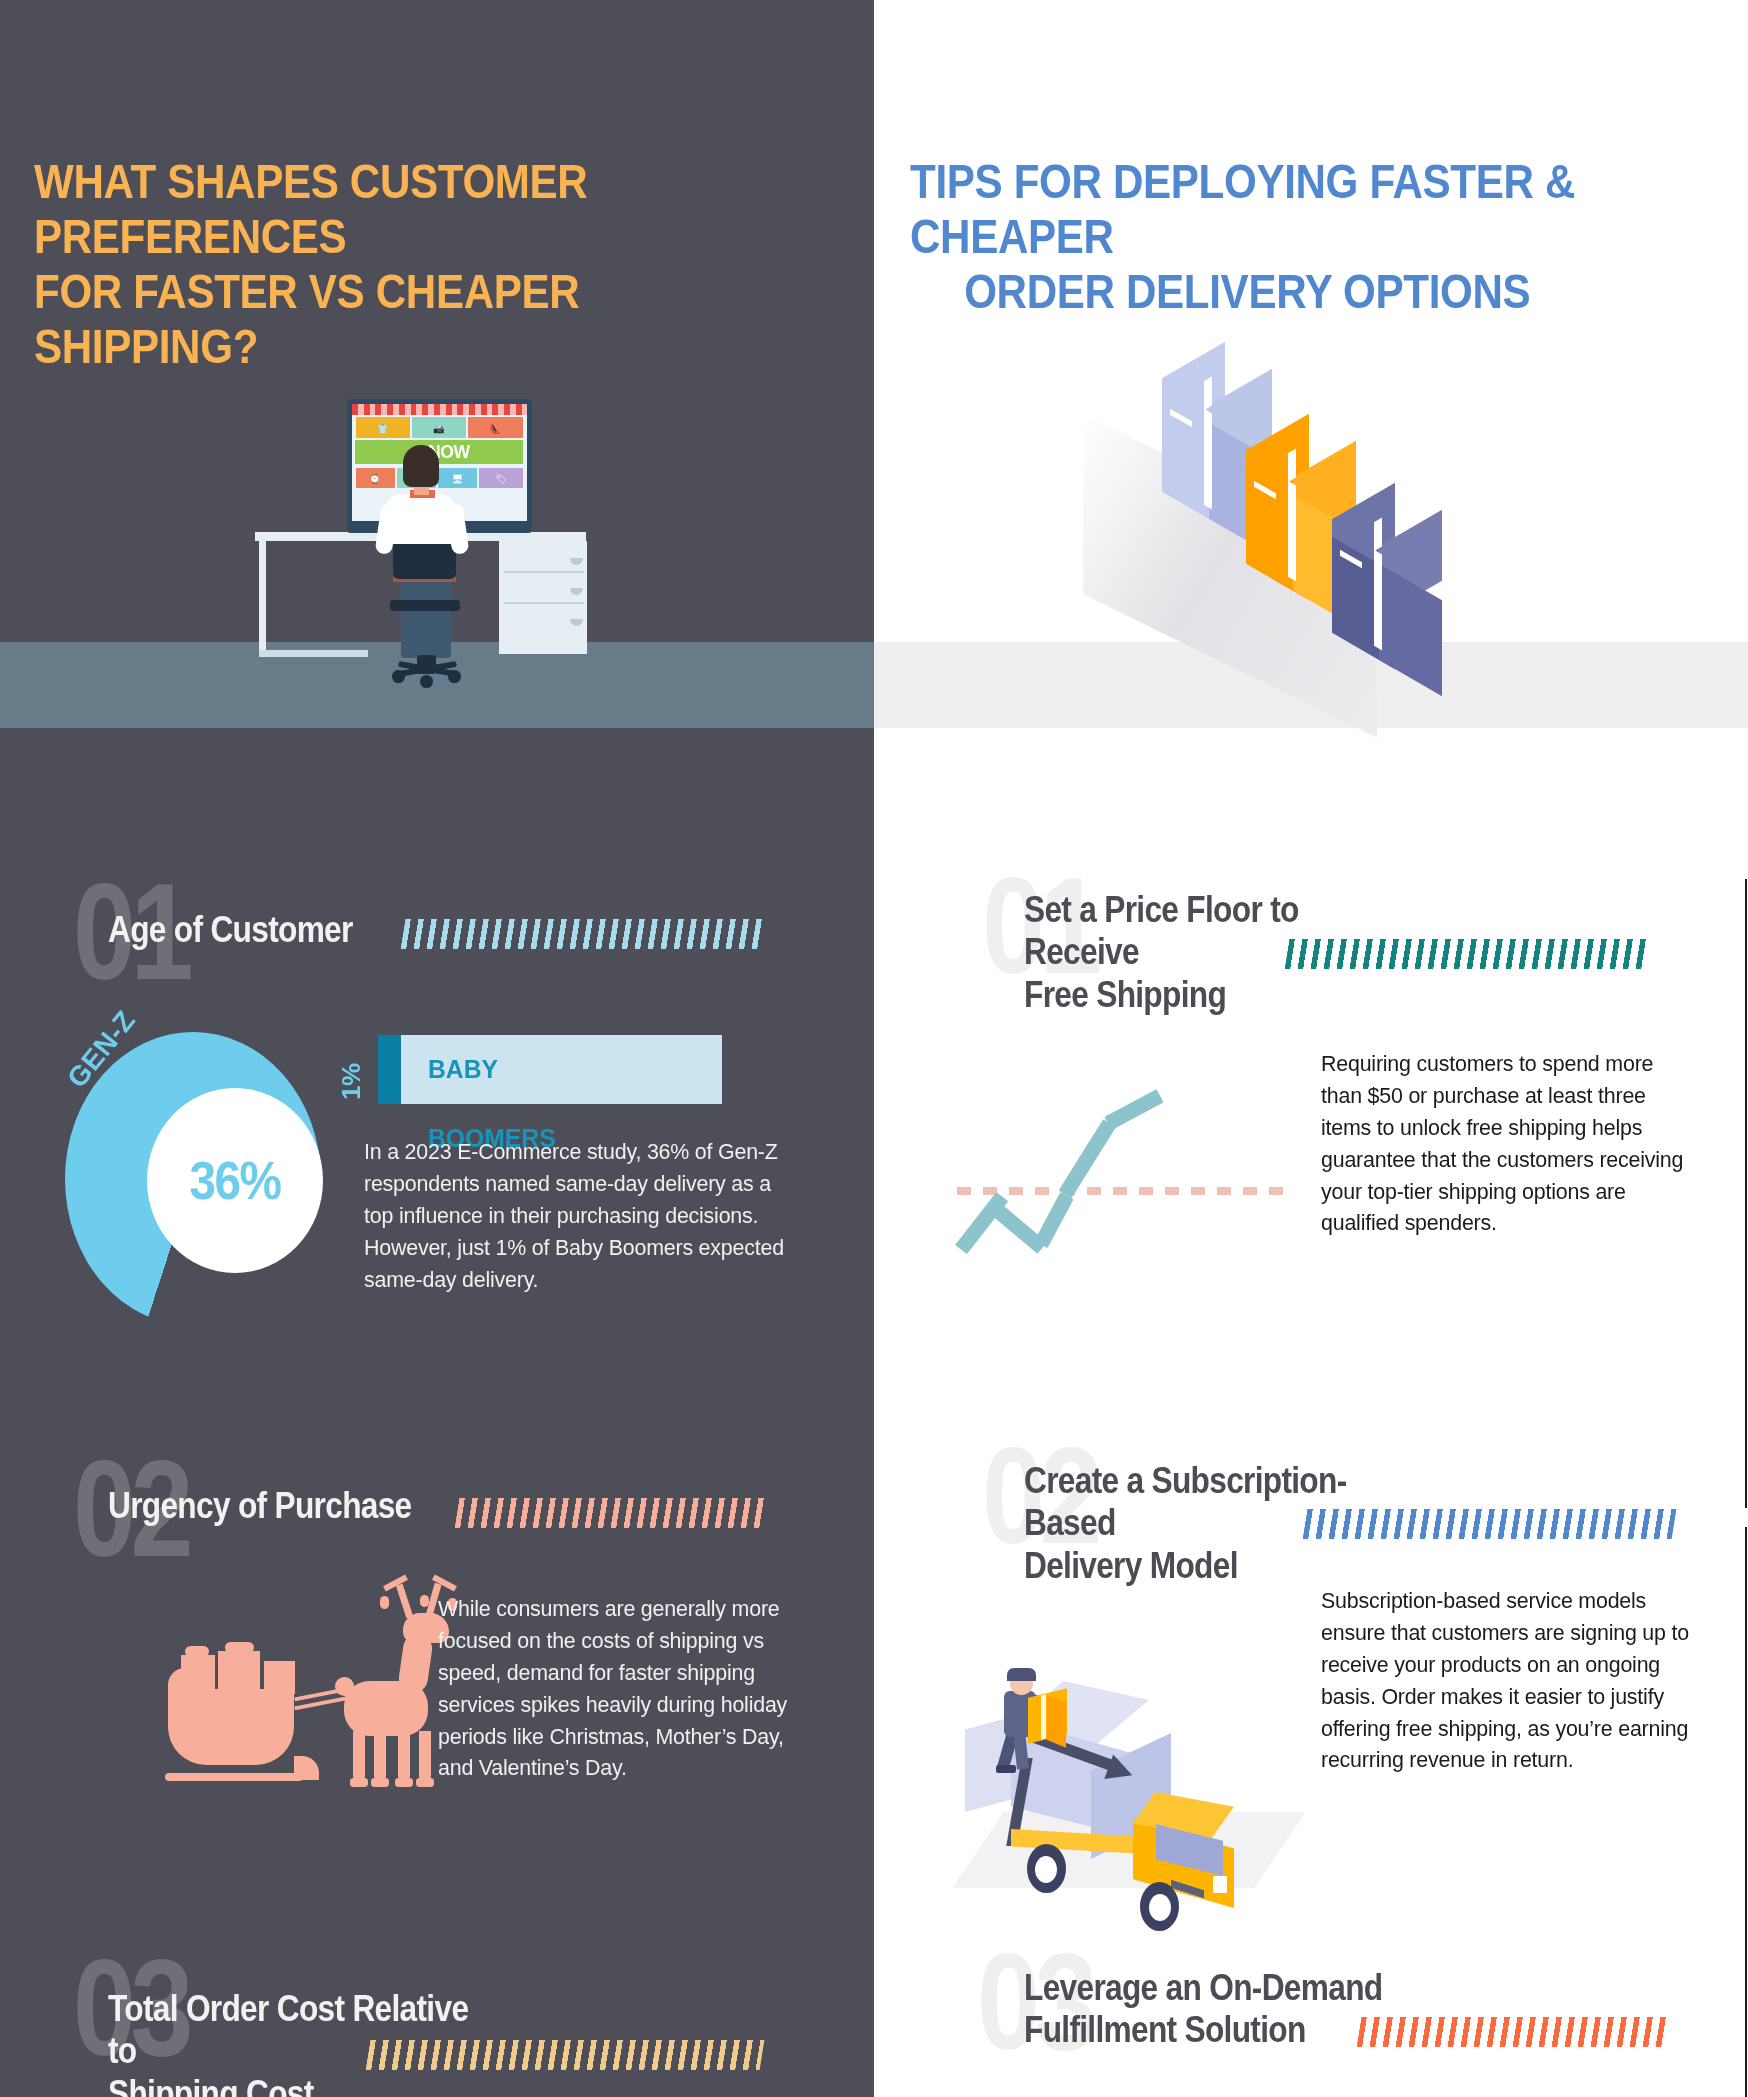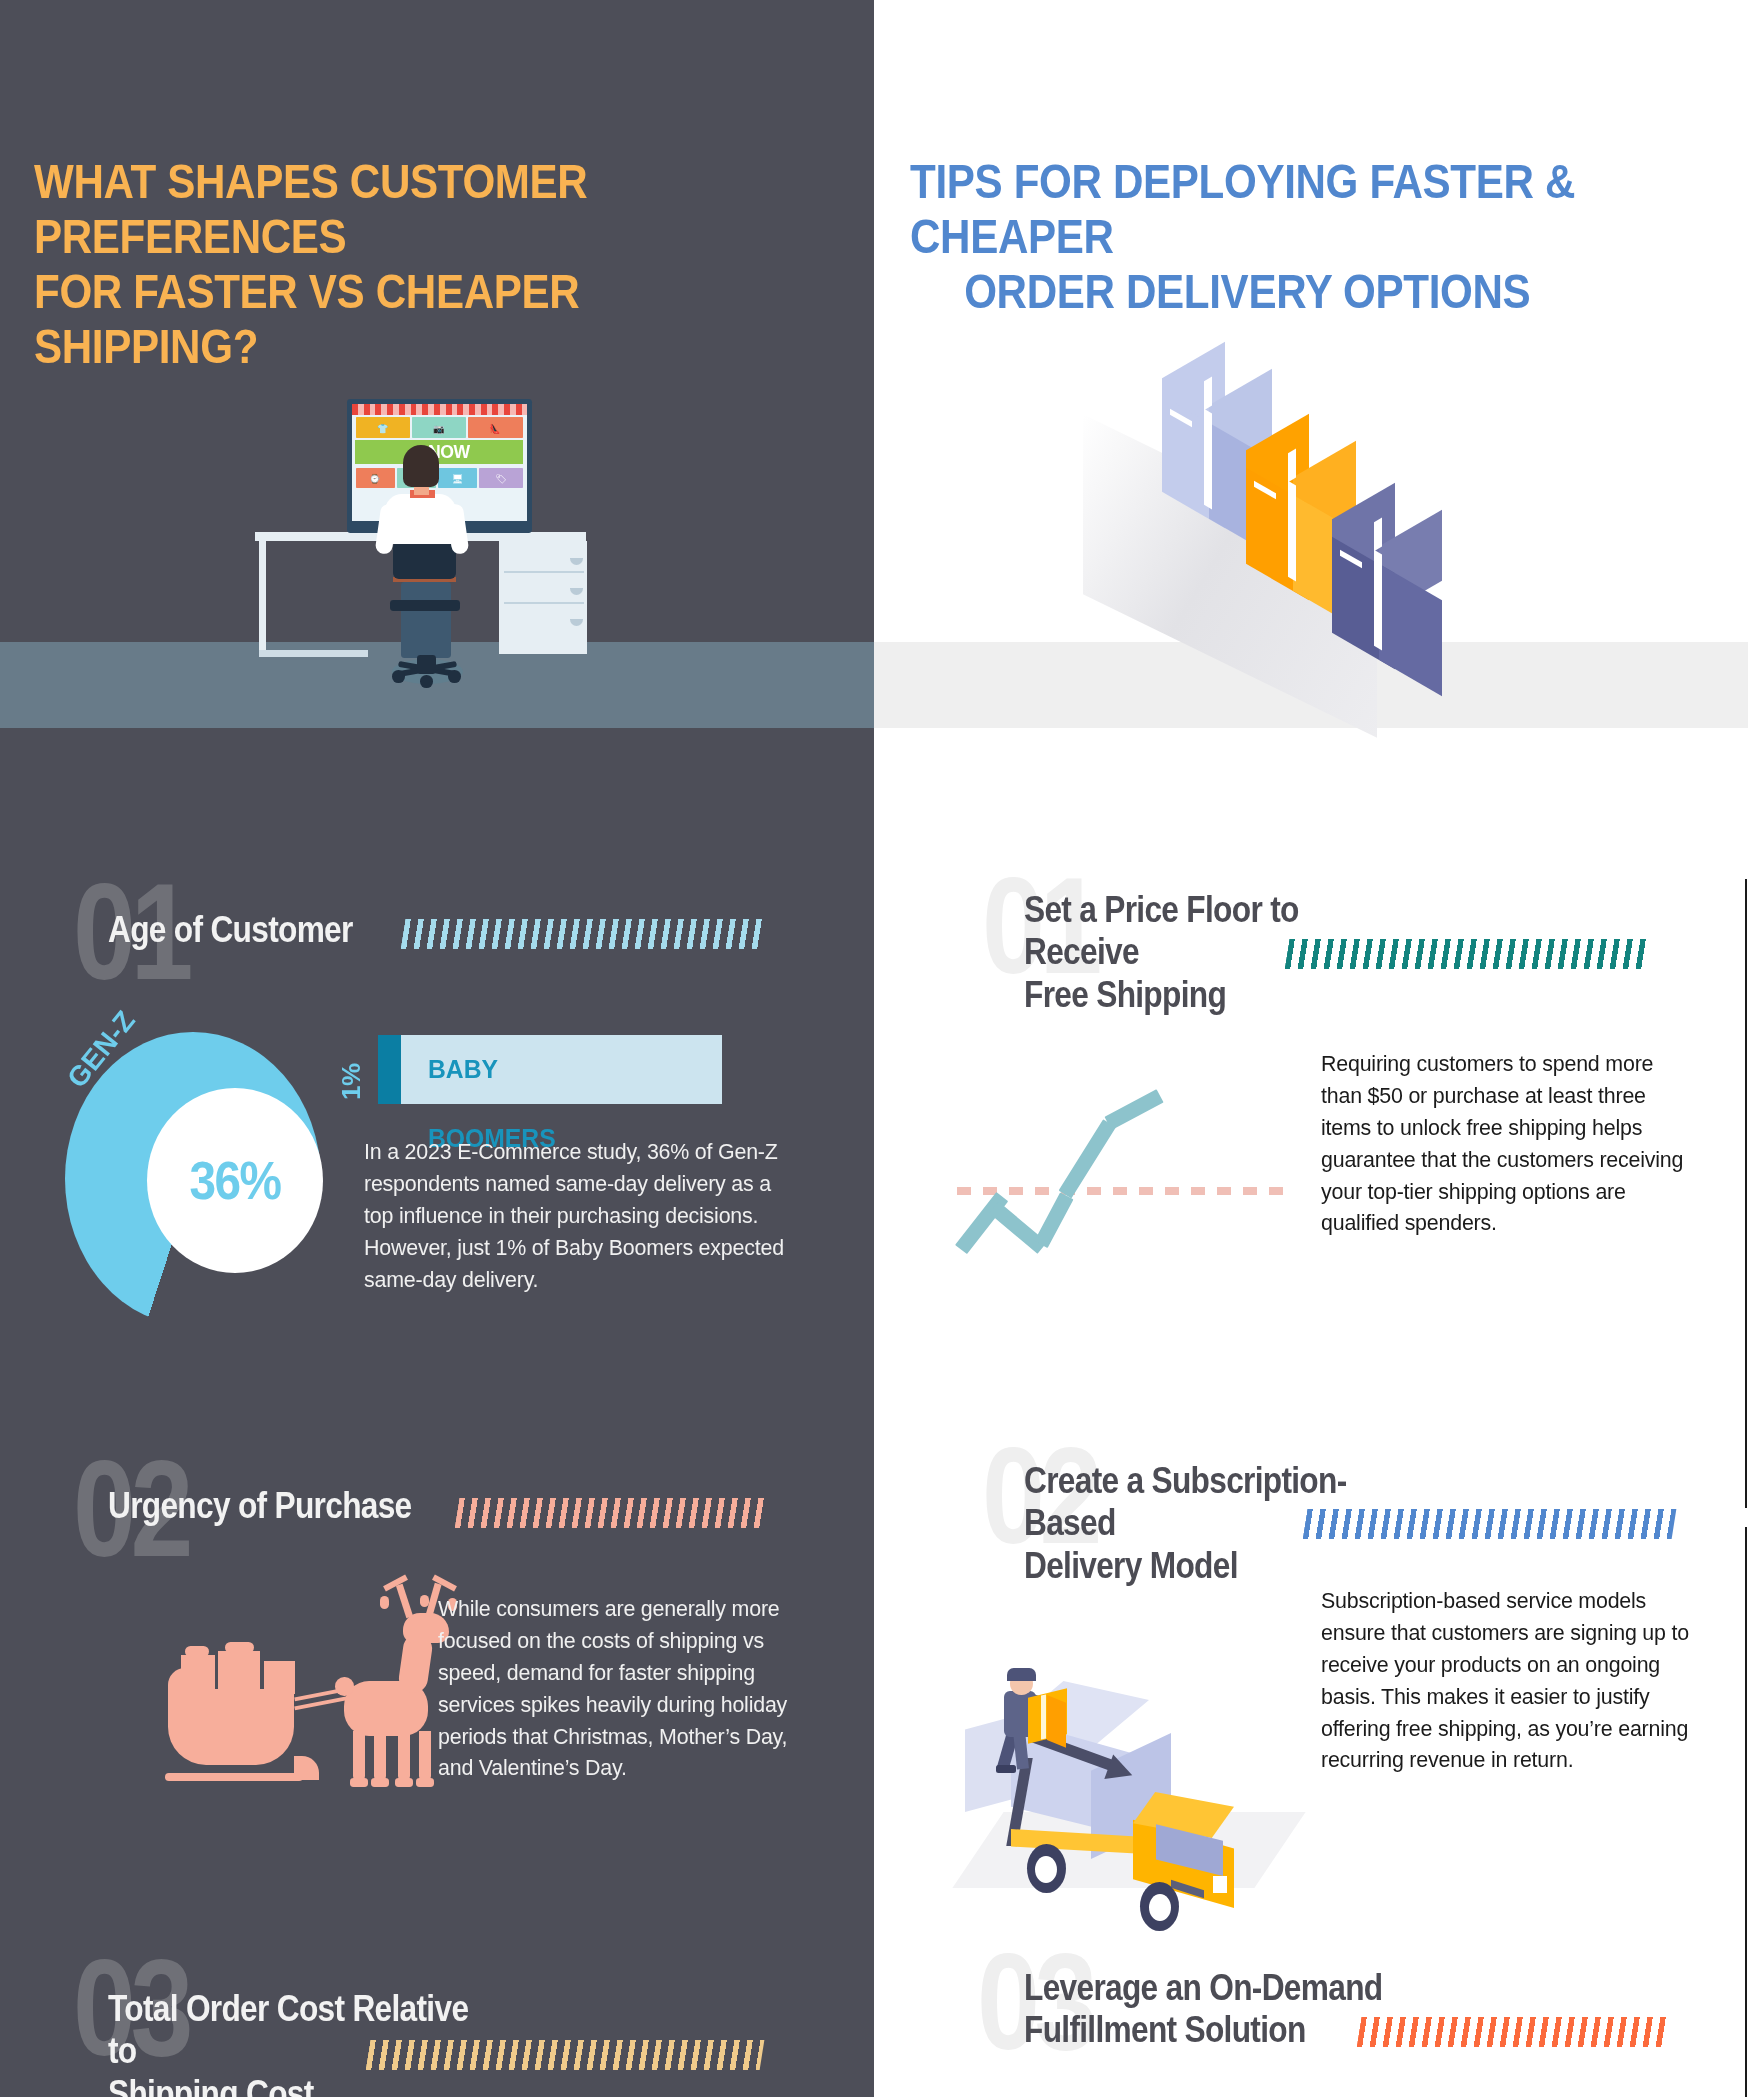--- a/index.html
+++ b/index.html
@@ -362,21 +362,21 @@
       <div class="sl" style="left:185px;top:143px;width:11.7px;height:50px;border-radius:0 0 5px 5px;"></div>
       <div class="sl" style="left:206px;top:143px;width:11.7px;height:50px;border-radius:0 0 5px 5px;"></div>
       <div class="sl" style="left:230px;top:143px;width:11.7px;height:50px;border-radius:0 0 5px 5px;"></div>
       <div class="sl" style="left:251px;top:143px;width:11.7px;height:50px;border-radius:0 0 5px 5px;"></div>
       <div class="sl" style="left:182px;top:190px;width:17.6px;height:9.2px;border-radius:3.4px;"></div>
       <div class="sl" style="left:203px;top:190px;width:17.6px;height:9.2px;border-radius:3.4px;"></div>
       <div class="sl" style="left:227px;top:190px;width:17.6px;height:9.2px;border-radius:3.4px;"></div>
       <div class="sl" style="left:248px;top:190px;width:17.6px;height:9.2px;border-radius:3.4px;"></div>
     </div>
 
-    <div class="body-text text-on-dark" style="left:438px;top:1594px;width:352px;">While consumers are generally more focused on the costs of shipping vs speed, demand for faster shipping services spikes heavily during holiday periods that Christmas,
+    <div class="body-text text-on-dark" style="left:438px;top:1594px;width:352px;">While consumers are generally more focused on the costs of shipping vs speed, demand for faster shipping services spikes heavily during holiday periods like Christmas,
 Mother’s Day, and Valentine’s Day.</div>
   </div>
 
   <div class="section">
     <div class="ghostnum ghost-dark" style="left:73px;top:1938px;">03</div>
     <div class="sec-title title-on-dark" style="left:108px;top:1988px;width:419px;">Total Order Cost  Relative to
 Shipping Cost</div>
     <div class="hatch" style="left:368px;top:2040px;width:394px;background:repeating-linear-gradient(90deg,#F0CB8B 0 5.5px, rgba(0,0,0,0) 5.5px 13px);"></div>
 
   </div>
@@ -434,21 +434,21 @@
       <div style="position:absolute;left:31px;top:133px;width:20px;height:8.4px;background:#3A3F60;border-radius:2.5px;"></div>
       <div style="position:absolute;left:39px;top:59px;width:32px;height:46px;background:#5D6489;border-radius:5.9px;"></div>
       <div style="position:absolute;left:45px;top:40px;width:22.7px;height:22.7px;border-radius:50%;background:#F4C6AC;"></div>
       <div style="position:absolute;left:42px;top:36px;width:29px;height:12.6px;background:#4D5378;border-radius:6.7px 6.7px 0 0;"></div>
       <div style="position:absolute;left:59px;top:63px;width:23.5px;height:10px;background:#5D6489;border-radius:5px;transform:rotate(18deg);"></div>
       <div style="position:absolute;left:63px;top:61px;width:39px;height:46px;background:#FFB400;transform:skewY(-14deg);"></div>
       <div style="position:absolute;left:82px;top:67px;width:19.3px;height:45px;background:#FF9F00;transform:skewY(22deg);"></div>
       <div style="position:absolute;left:76px;top:63px;width:5px;height:44px;background:#FFF6D6;transform:skewY(-14deg);"></div>
     </div>
 
-    <div class="body-text text-on-light" style="left:1321px;top:1586px;width:369px;">Subscription-based service models ensure that customers are signing up to receive your products on an ongoing basis. This makes it easier to justify offering free shipping, as you’re earning recurring revenue in return.</div>
+    <div class="body-text text-on-light" style="left:1321px;top:1586px;width:369px;">Subscription-based service models ensure that customers are signing up to receive your products on an ongoing basis. Order makes it easier to justify offering free shipping, as you’re earning recurring revenue in return.</div>
   </div>
 
   <div class="section">
     <div class="ghostnum ghost-light" style="left:977px;top:1932px;">03</div>
     <div class="sec-title title-on-light" style="left:1024px;top:1967px;width:432px;">Leverage an On-Demand
 Fulfillment Solution</div>
     <div class="hatch" style="left:1359px;top:2017px;width:306px;background:repeating-linear-gradient(90deg,#FB6A3C 0 5.5px, rgba(0,0,0,0) 5.5px 13px);"></div>
 
   </div>
 

